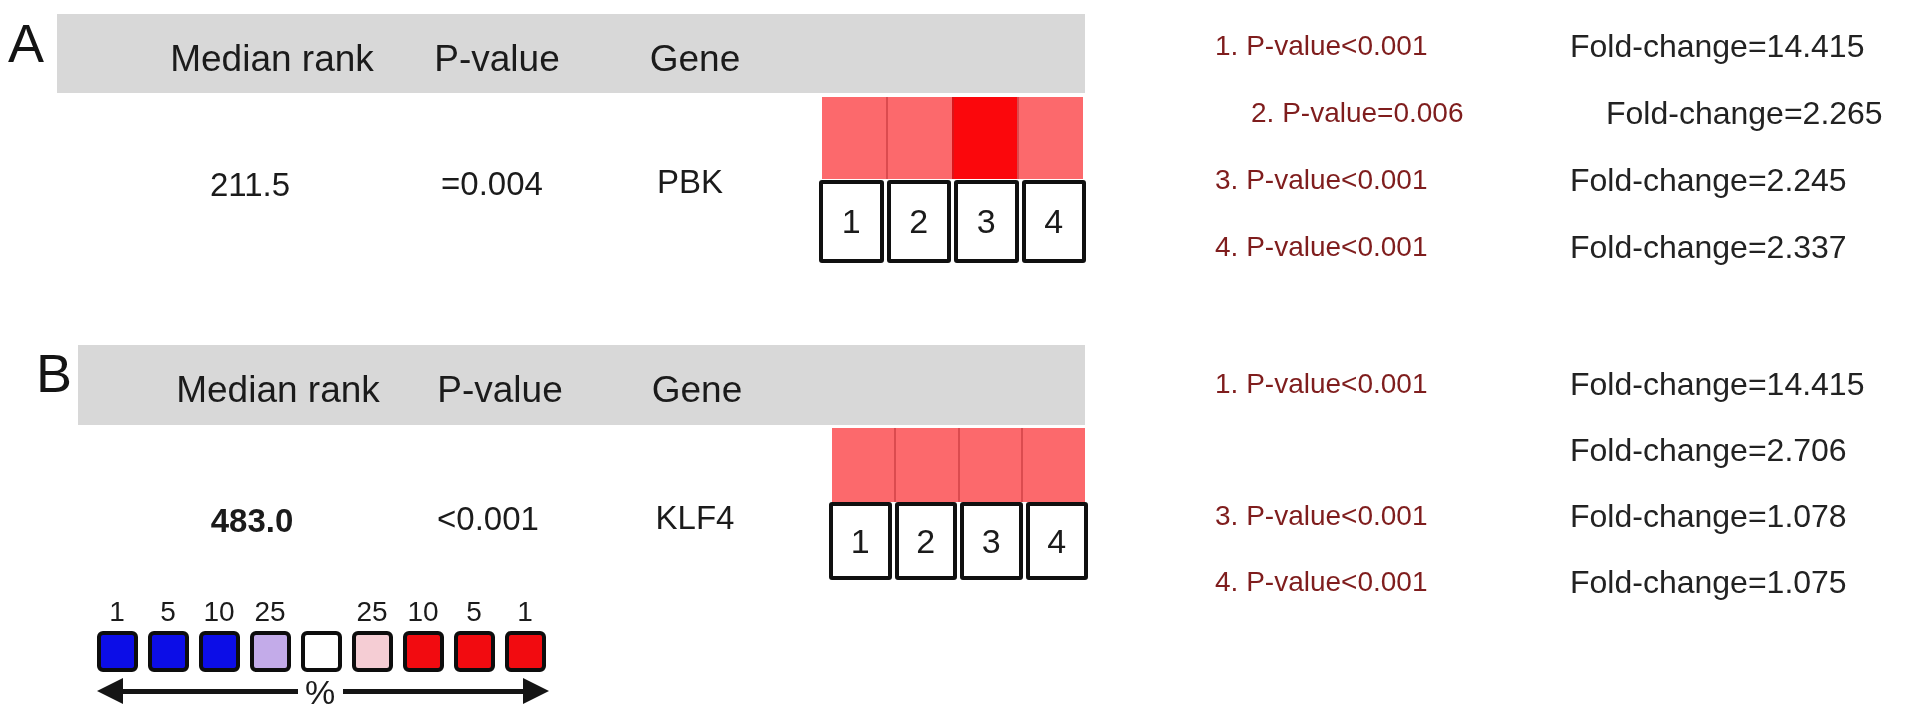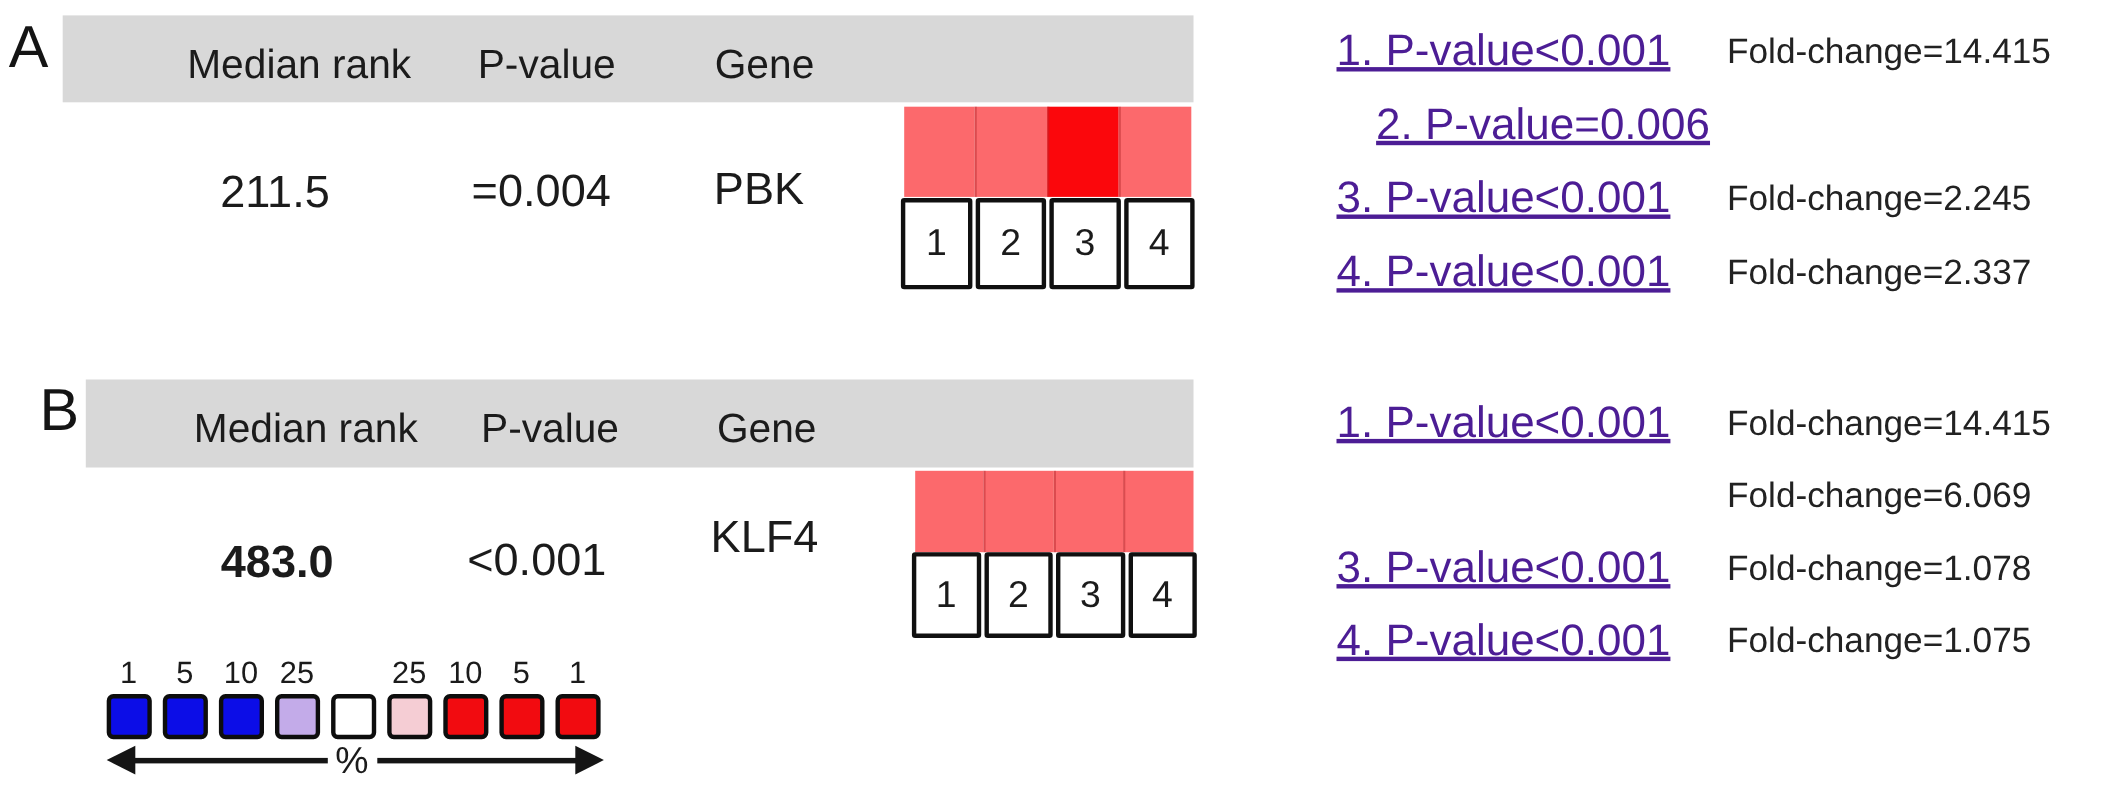--- a/index.html
+++ b/index.html
@@ -5,32 +5,32 @@
   html,body{margin:0;padding:0;}
   body{
     width:1913px;height:720px;position:relative;overflow:hidden;
     background:#ffffff;color:#1c1c1c;
     font-family:"Liberation Sans","DejaVu Sans",sans-serif;
   }
   .abs{position:absolute;}
   .panel-label{font-size:54px;font-weight:400;color:#141414;}
   .header-bar{position:absolute;background:#d8d8d8;}
   .hdr{position:absolute;transform:translate(-50%,-50%);font-size:37px;white-space:nowrap;color:#1b1b1b;}
-  .val{position:absolute;transform:translate(-50%,-50%);font-size:41px;white-space:nowrap;color:#1b1b1b;}
+  .val{position:absolute;transform:translate(-50%,-50%);font-size:33px;white-space:nowrap;color:#1b1b1b;margin-top:10px;}
   .heatmap{position:absolute;display:flex;}
   .hm-cell{flex:1 1 0;}
   .hm-cell + .hm-cell{border-left:2px solid rgba(180,40,45,0.45);}
   .numrow{position:absolute;display:flex;gap:3px;}
   .numbox{
     flex:1 1 0;background:#ffffff;border:4px solid #101010;border-radius:3px;
     display:flex;align-items:center;justify-content:center;
     font-size:34px;color:#1b1b1b;
   }
   .stat-row{position:absolute;left:1215px;width:698px;height:40px;line-height:40px;}
-  .stat-p{position:absolute;left:0;font-size:40px;white-space:nowrap;color:#4c1d95;text-decoration:underline;}
+  .stat-p{position:absolute;left:0;font-size:28px;white-space:nowrap;color:#7f1d1d;}
   .stat-fc{position:absolute;left:355px;font-size:32px;white-space:nowrap;color:#222;}
   .lg-label{position:absolute;top:596px;width:60px;margin-left:-30px;text-align:center;
     font-size:28px;color:#1b1b1b;}
   .lg-box{position:absolute;top:631px;width:41px;height:41px;box-sizing:border-box;
     border:4px solid #0d0d0d;border-radius:6px;}
   .arrow-line{position:absolute;height:5px;background:#151515;top:689px;}
   .arrow-head{position:absolute;width:0;height:0;top:678px;
     border-top:13px solid transparent;border-bottom:13px solid transparent;}
   .arrow-head.left{border-right:26px solid #151515;}
   .arrow-head.right{border-left:26px solid #151515;}
@@ -64,62 +64,63 @@
   <div class="numbox">3</div>
   <div class="numbox">4</div>
 </div>
 
 <div class="stat-row" style="top:26px;">
   <span class="stat-p">1. P-value&lt;0.001</span>
   <span class="stat-fc">Fold-change=14.415</span>
 </div>
 <div class="stat-row" style="top:93px;margin-left:36px;">
   <span class="stat-p">2. P-value=0.006</span>
+  <span class="stat-fc">Fold-change=2.265</span>
 </div>
 <div class="stat-row" style="top:160px;">
   <span class="stat-p">3. P-value&lt;0.001</span>
   <span class="stat-fc">Fold-change=2.245</span>
 </div>
 <div class="stat-row" style="top:227px;">
   <span class="stat-p">4. P-value&lt;0.001</span>
   <span class="stat-fc">Fold-change=2.337</span>
 </div>
 
 <div class="abs panel-label" style="left:36px;top:342px;">B</div>
 
 <div class="header-bar" style="left: 78px; top: 345px; width: 1007px; height: 80px; background-color: rgb(216, 216, 216);">
   <span class="hdr" style="left:200px;top:45px;">Median rank</span>
   <span class="hdr" style="left:422px;top:45px;">P-value</span>
   <span class="hdr" style="left:619px;top:45px;">Gene</span>
 </div>
 
 <span class="val" style="left:252px;top:511px;font-weight:bold;">483.0</span>
 <span class="val" style="left:488px;top:509px;">&lt;0.001</span>
-<span class="val" style="left:695px;top:488px;">KLF4</span>
+<span class="val" style="left:695px;top:508px;">KLF4</span>
 
 <div class="heatmap" style="left:832px;top:428px;width:253px;height:74px;">
   <div class="hm-cell" style="background-color: rgb(252, 105, 108);"></div>
   <div class="hm-cell" style="background-color: rgb(252, 105, 108);"></div>
   <div class="hm-cell" style="background-color: rgb(252, 105, 108);"></div>
   <div class="hm-cell" style="background-color: rgb(252, 105, 108);"></div>
 </div>
 
 <div class="numrow" style="left:829px;top:502px;width:259px;height:78px;">
   <div class="numbox">1</div>
   <div class="numbox">2</div>
   <div class="numbox">3</div>
   <div class="numbox">4</div>
 </div>
 
 <div class="stat-row" style="top:364px;">
   <span class="stat-p">1. P-value&lt;0.001</span>
   <span class="stat-fc">Fold-change=14.415</span>
 </div>
 <div class="stat-row" style="top:430px;">
-  <span class="stat-fc">Fold-change=6.069</span>
+  <span class="stat-fc">Fold-change=2.706</span>
 </div>
 <div class="stat-row" style="top:496px;">
   <span class="stat-p">3. P-value&lt;0.001</span>
   <span class="stat-fc">Fold-change=1.078</span>
 </div>
 <div class="stat-row" style="top:562px;">
   <span class="stat-p">4. P-value&lt;0.001</span>
   <span class="stat-fc">Fold-change=1.075</span>
 </div>
 

